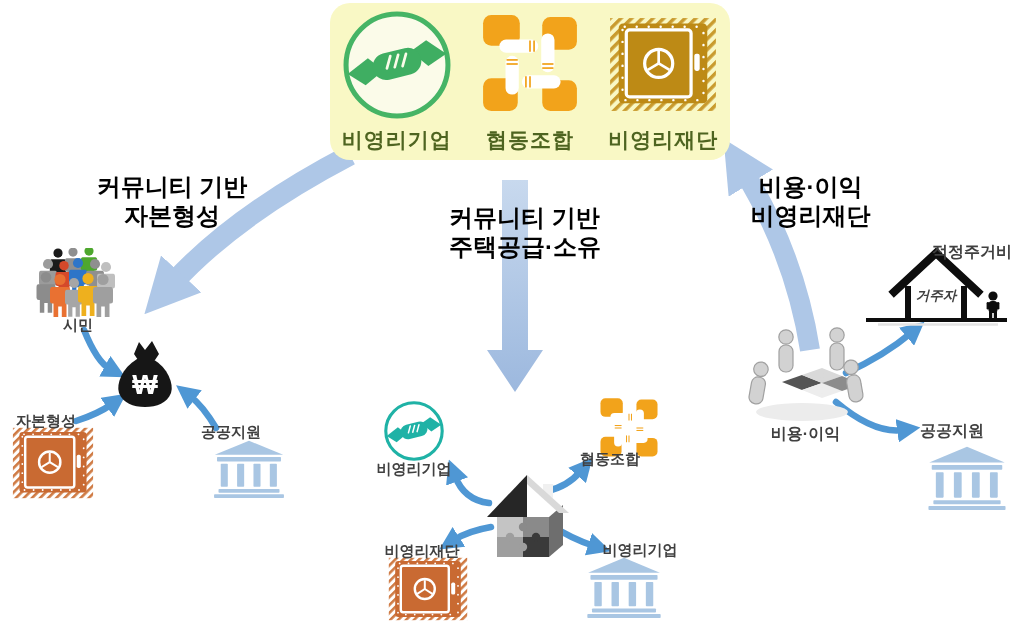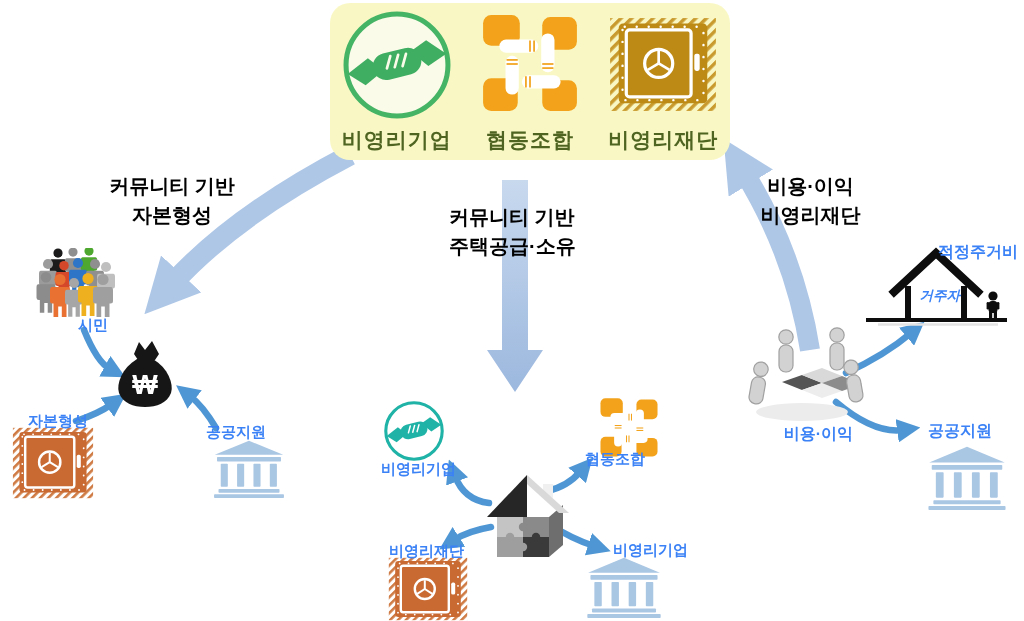--- a/index.html
+++ b/index.html
@@ -7,24 +7,24 @@
           font-family:"Liberation Sans",sans-serif;}
   .abs{position:absolute;}
   svg{display:block;}
   
   #topbox{left:330px;top:3px;width:400px;height:157px;background:#f9f8c5;border-radius:20px;
           display:flex;justify-content:space-around;align-items:flex-start;z-index:2;}
   .tcol{width:132px;height:157px;position:relative;display:flex;flex-direction:column;align-items:center;}
   .tlabel{position:absolute;bottom:6px;width:140px;text-align:center;font-weight:bold;font-size:21px;
           color:#4e6420;letter-spacing:1px;white-space:nowrap;}
   
-  .flow-label{position:absolute;font-weight:bold;font-size:20px;line-height:29px;color:#000;
+  .flow-label{position:absolute;font-weight:bold;font-size:24px;line-height:29px;color:#000;
               text-align:center;z-index:3;white-space:nowrap;}
   
-  .lbl{position:absolute;font-weight:bold;color:#3b82f6;text-align:right;z-index:3;white-space:nowrap;}
+  .lbl{position:absolute;font-weight:bold;color:#404040;text-align:center;z-index:3;white-space:nowrap;}
   .s15{font-size:15px;}
   .s16{font-size:16px;}
   .s13{font-size:13.5px;}
   #arrows{position:absolute;left:0;top:0;z-index:1;}
   .node{z-index:2;}
 </style>
 </head>
 <body>
 
 <div id="canvas">

